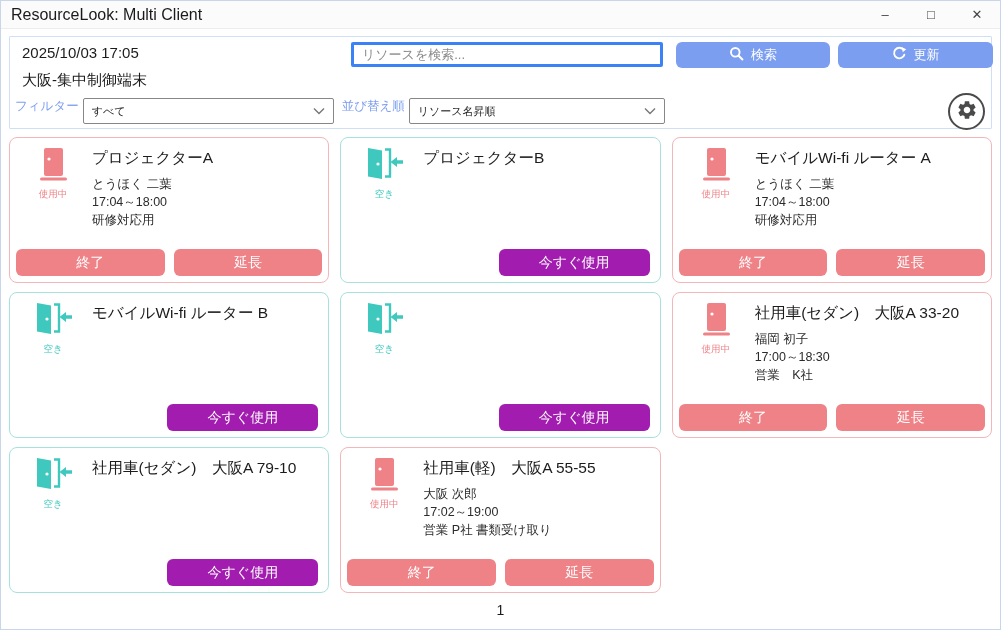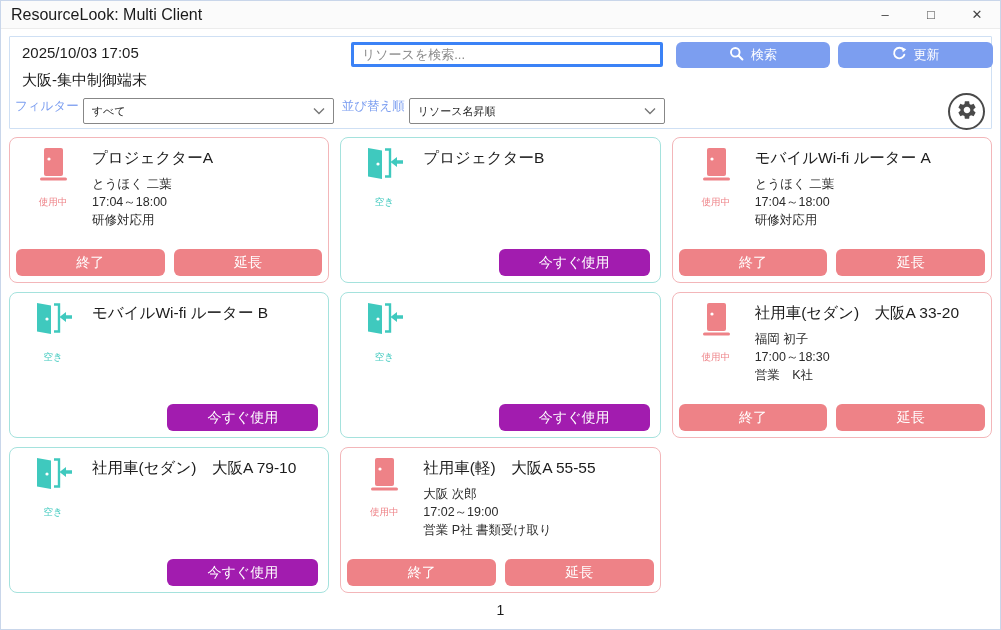--- a/index.html
+++ b/index.html
@@ -64,21 +64,21 @@
     grid-template-columns:repeat(3,1fr); gap:9px 11px;
   }
   .card {
     position:relative; height:146px; border-radius:8px; background:#fff;
   }
   .card-inuse { border:1px solid #f3b6b9; }
   .card-free  { border:1px solid #a5e2dd; }
   .card-icon { position:absolute; left:18px; top:9px; width:50px; text-align:center; }
   .card-inuse .card-icon { color:#ee8287; }
   .card-free  .card-icon { color:#3fc9be; }
-  .status-label { font-size:9.5px; margin-top:9px; }
+  .status-label { font-size:9.5px; margin-top:1px; }
   .card-title { position:absolute; left:82px; top:10px; font-size:15.5px; color:#1c1c1c; }
   .card-details { position:absolute; left:82px; top:37px; font-size:12.5px; color:#2b2b2b; line-height:1.45; }
   .card-actions { position:absolute; left:6px; right:6px; bottom:6px; display:flex; gap:9px; }
   .abtn {
     height:27px; border:none; border-radius:6px; color:#fff; font-size:14px;
     font-family:inherit; display:flex; align-items:center; justify-content:center; cursor:pointer;
   }
   .btn-end, .btn-extend { flex:1; background:#ee8287; }
   .btn-usenow { margin-left:auto; margin-right:4px; width:151px; background:#a21caf; }
   

